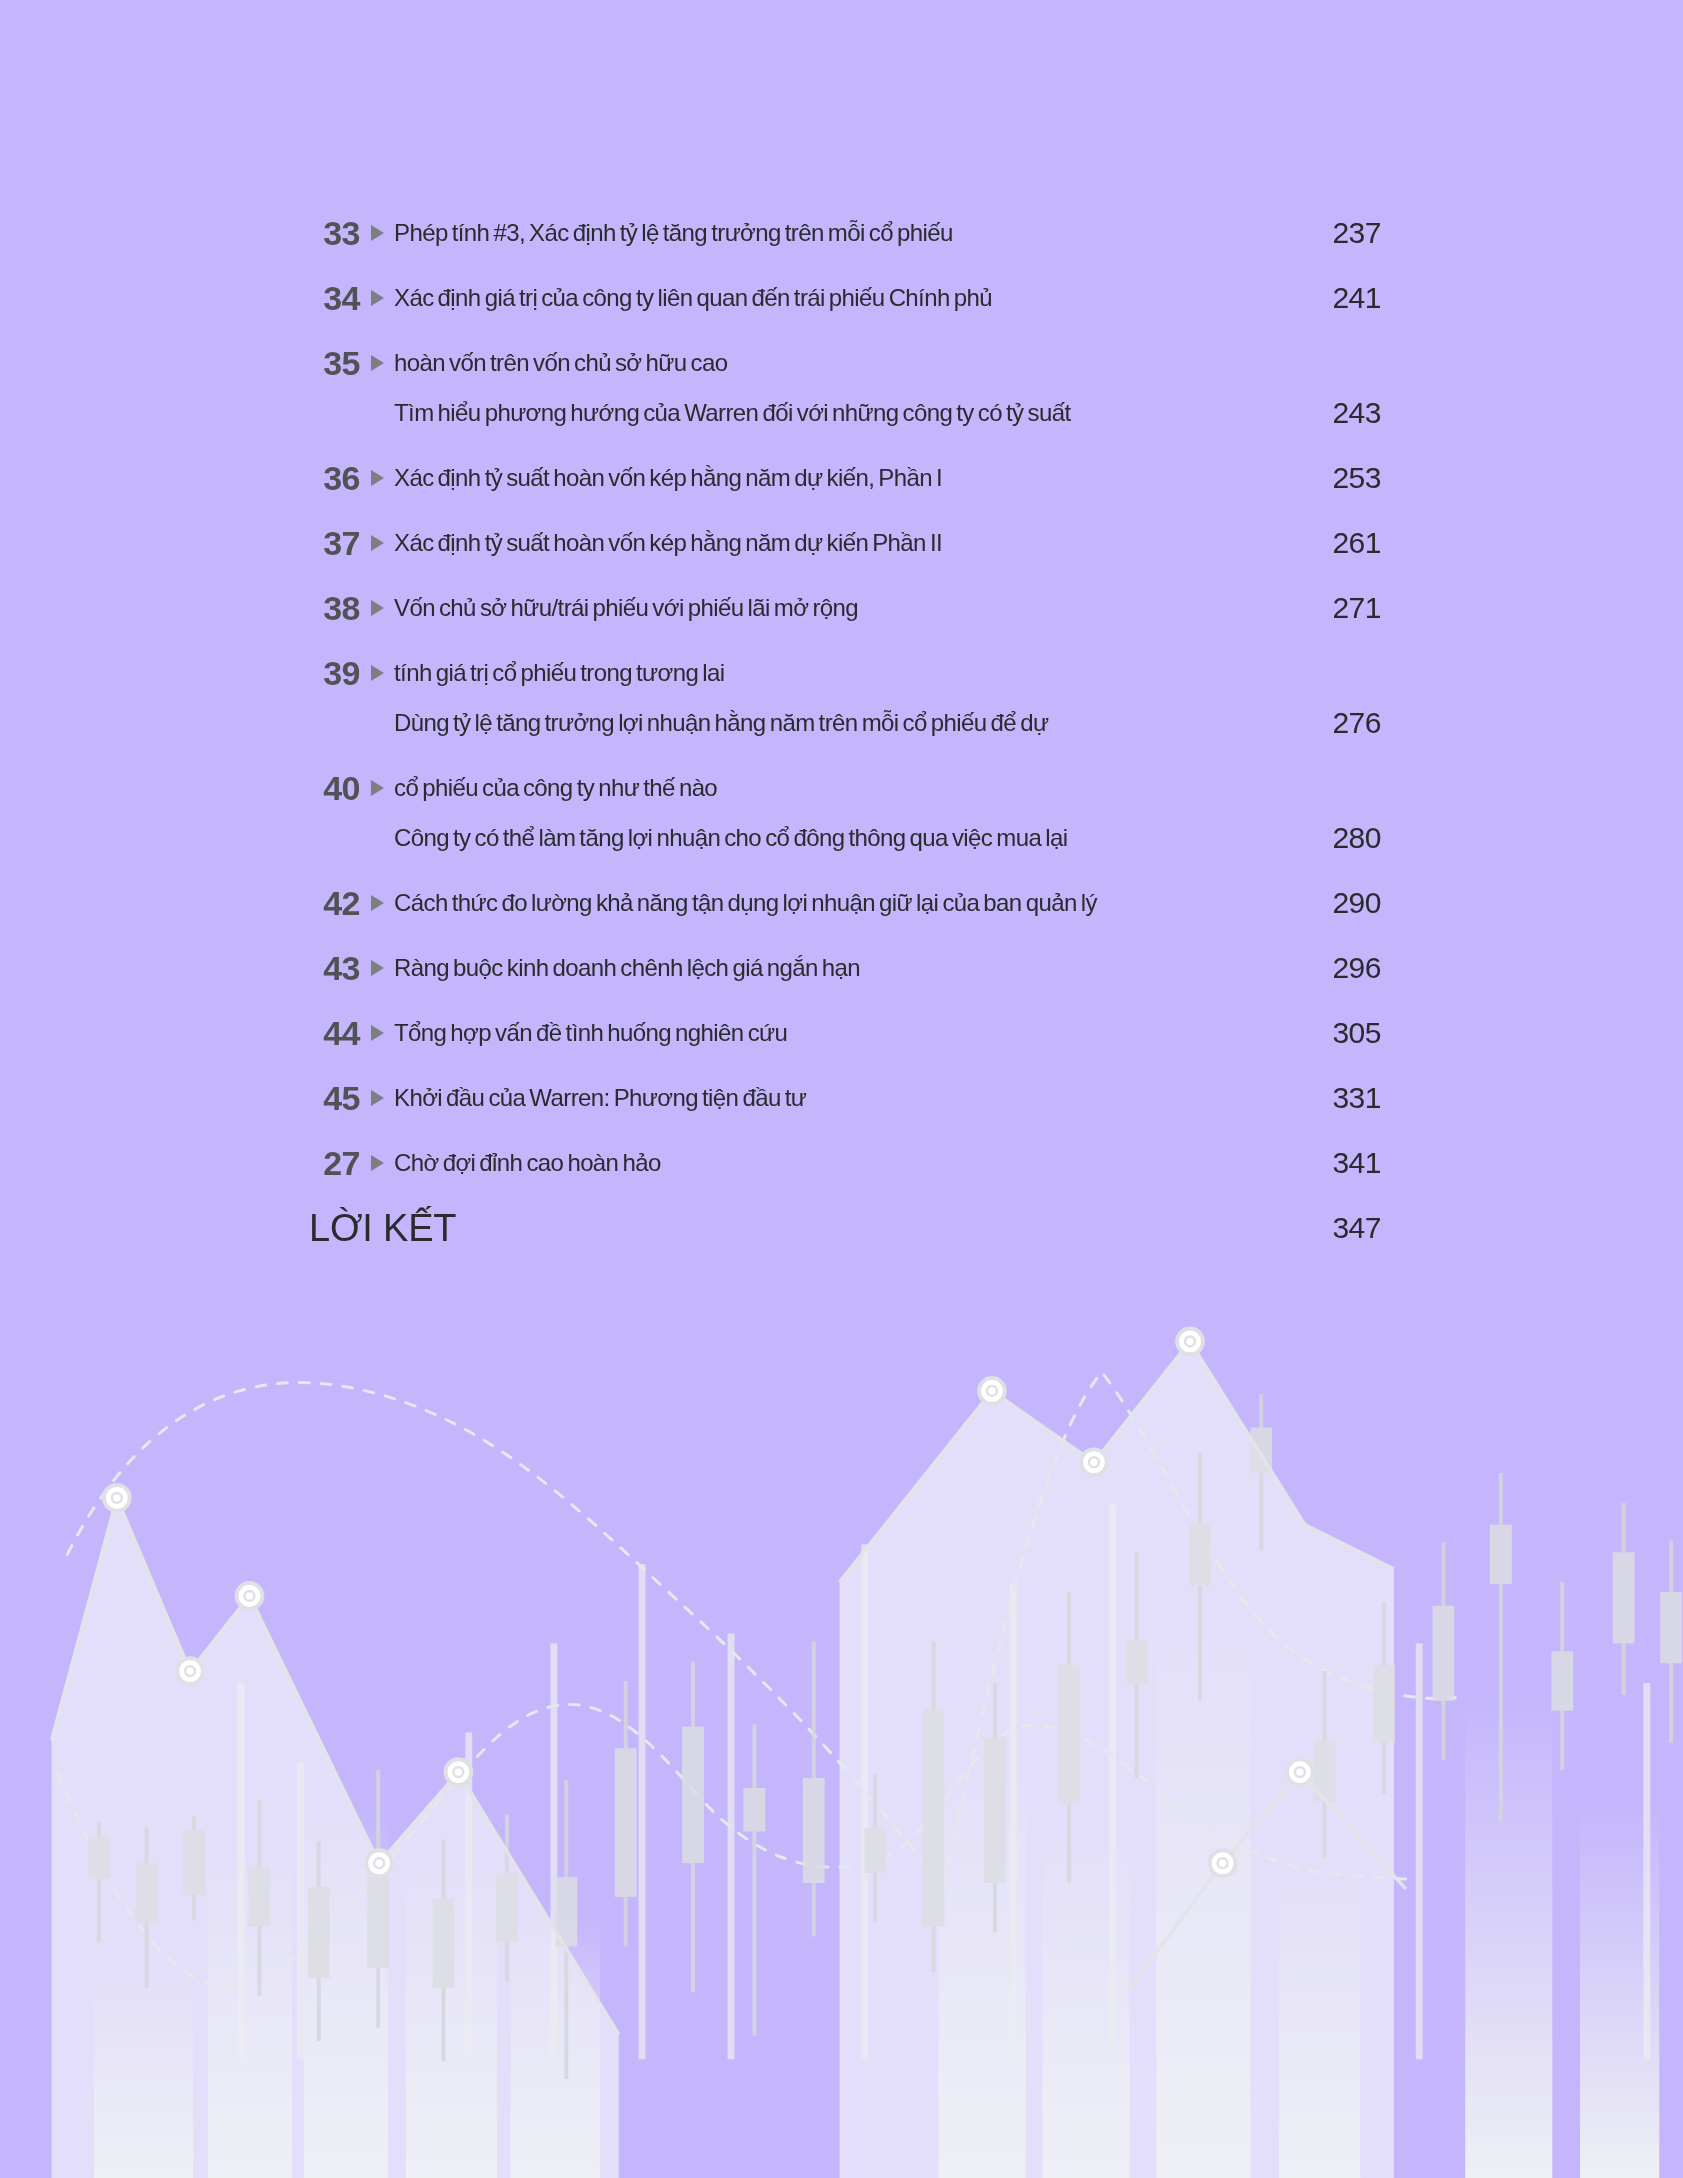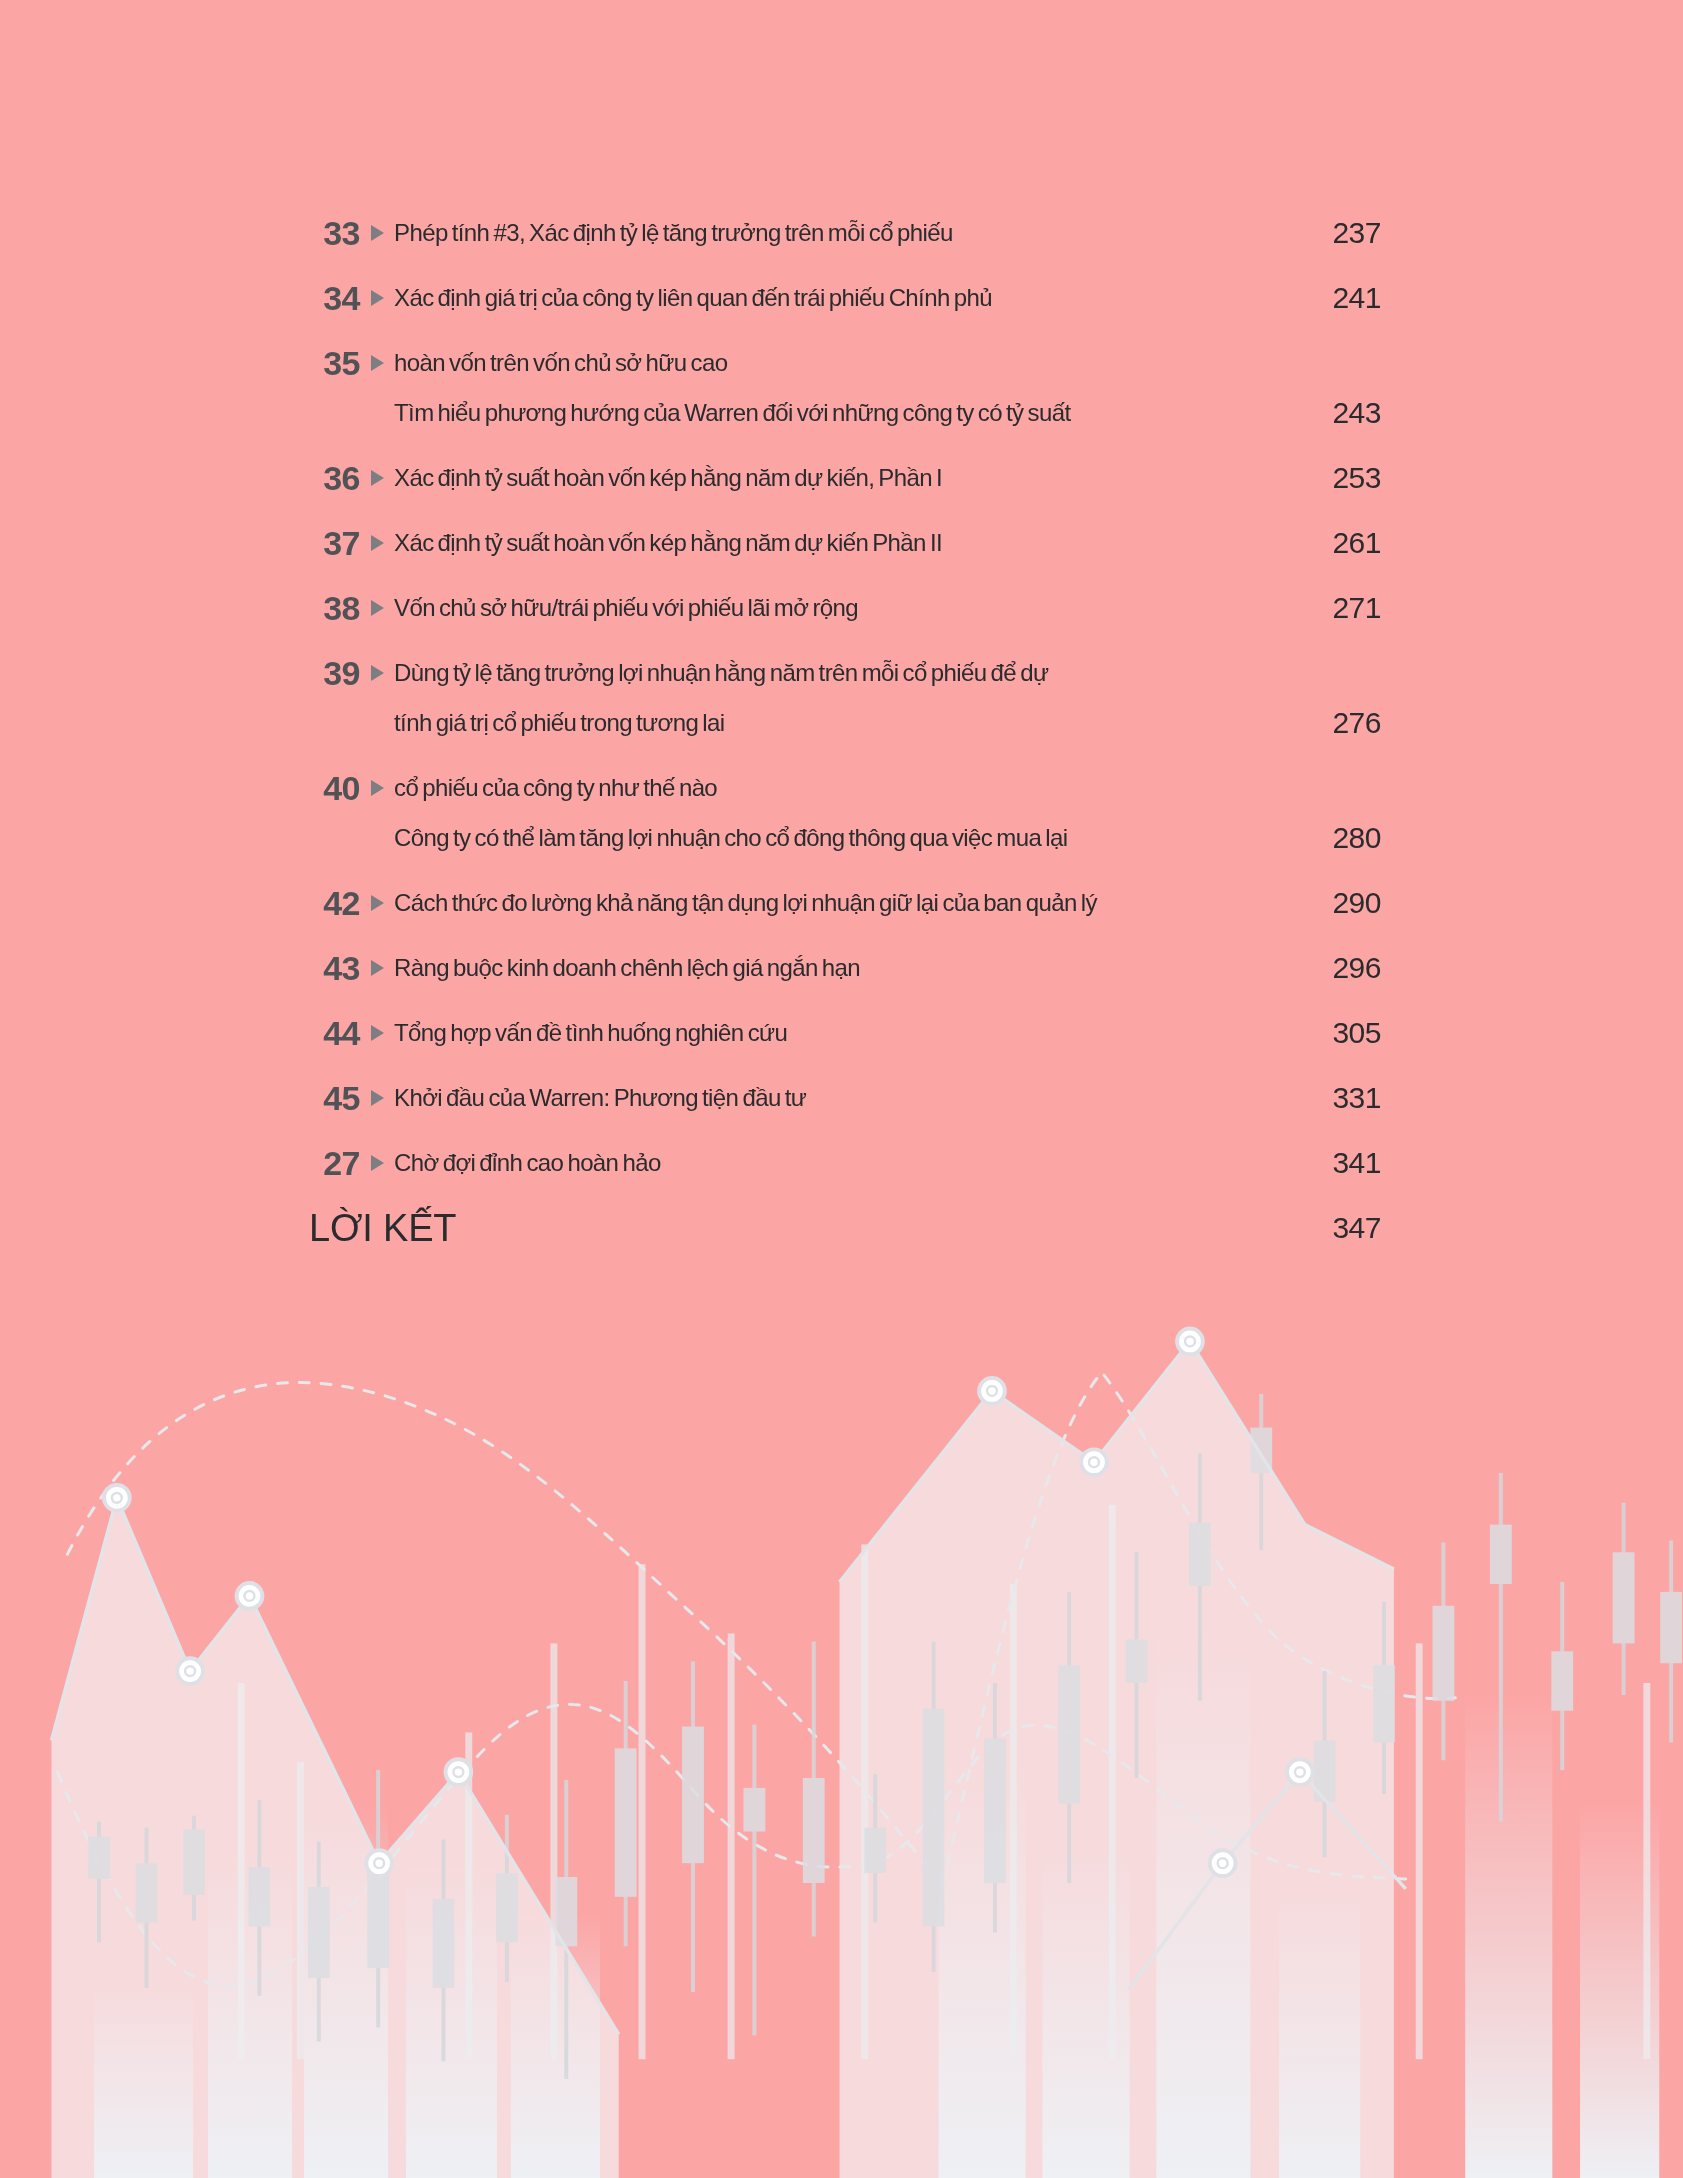--- a/index.html
+++ b/index.html
@@ -1,16 +1,16 @@
 <!DOCTYPE html>
 <html><head>
 <meta charset="utf-8">
 <style>
   html,body{margin:0;padding:0;background:#ffffff;}
-  .page{position:relative;width:1683px;height:2178px;background:#fca5a5;overflow:hidden;
+  .page{position:relative;width:1683px;height:2178px;background:#c4b5fd;overflow:hidden;
         font-family:"Liberation Sans","DejaVu Sans",sans-serif;}
   .wm{position:absolute;left:0;top:0;width:1683px;height:2178px;}
   .toc{position:absolute;left:309px;top:208px;width:1072px;}
   .row{display:flex;align-items:stretch;margin-bottom:15px;}
   .num{width:51px;flex:0 0 51px;align-self:flex-start;text-align:right;
        font-size:34px;font-weight:700;color:#515256;line-height:50px;letter-spacing:-0.5px;}
   .arrowbox{width:34px;flex:0 0 34px;align-self:flex-start;display:flex;justify-content:center;padding-top:17px;}
   .tri{width:0;height:0;border-left:13px solid #7d7e82;border-top:8px solid transparent;border-bottom:8px solid transparent;}
   .titles{flex:1 1 auto;min-width:0;}
   .line{white-space:nowrap;font-size:24px;line-height:50px;color:#2a2b2d;
@@ -219,22 +219,22 @@
           </div>
       <div class="pagenum">271</div>
     </div>
 
     <div class="row">
       <div class="num">39</div>
       <div class="arrowbox">
             <span class="tri"></span>
           </div>
       <div class="titles">
+            <div class="line">tính giá trị cổ phiếu trong tương lai</div>
             <div class="line">Dùng tỷ lệ tăng trưởng lợi nhuận hằng năm trên mỗi cổ phiếu để dự</div>
-            <div class="line">tính giá trị cổ phiếu trong tương lai</div>
           </div>
       <div class="pagenum">276</div>
     </div>
 
     <div class="row">
       <div class="num">40</div>
       <div class="arrowbox">
             <span class="tri"></span>
           </div>
       <div class="titles">

